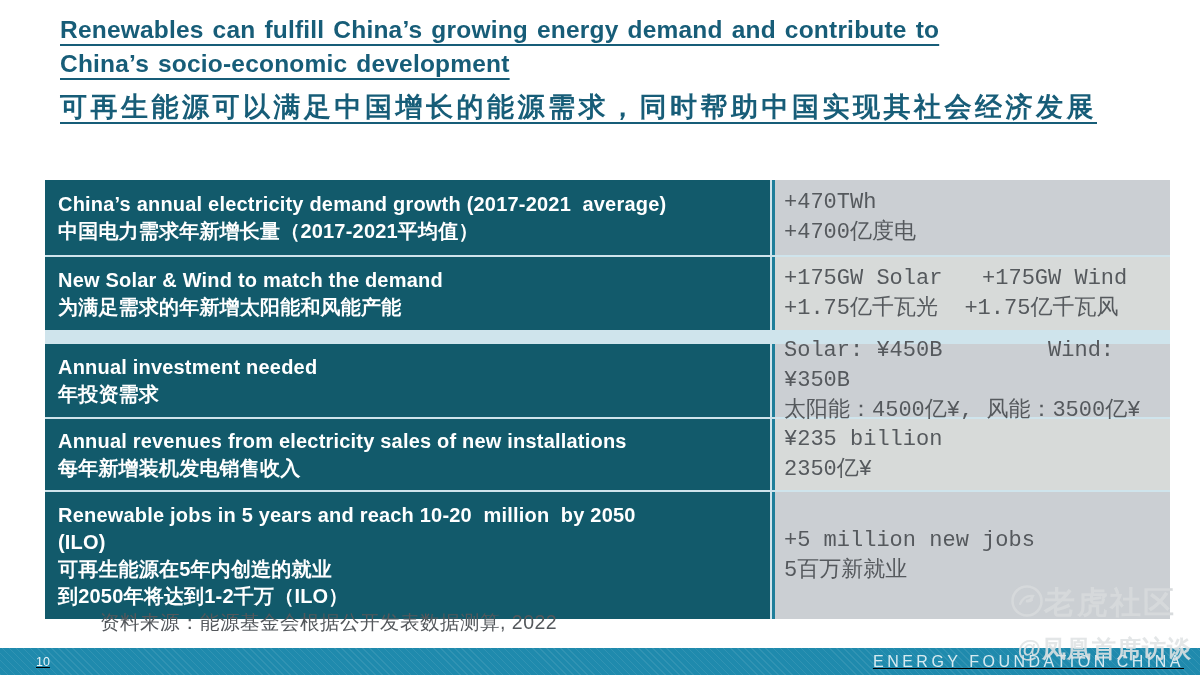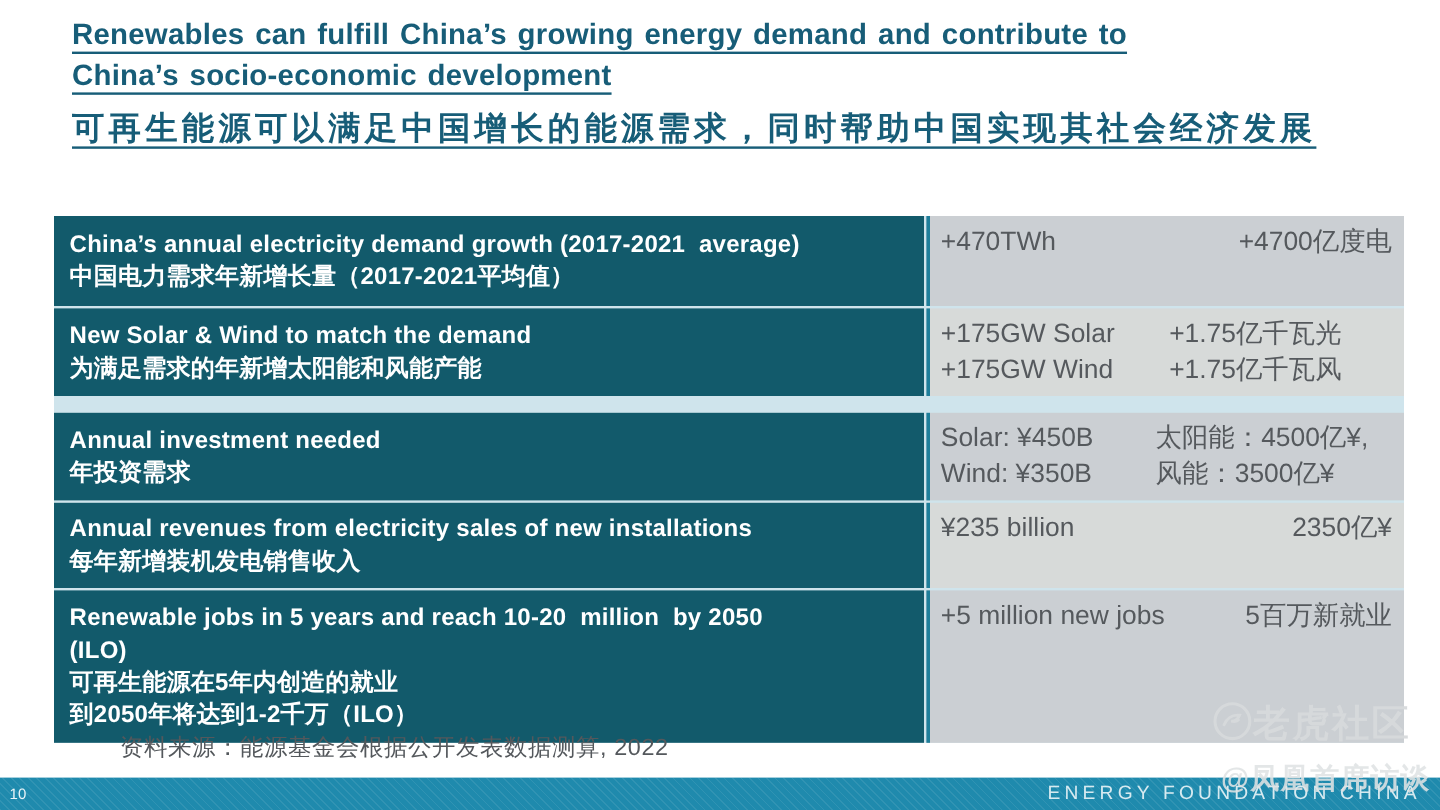--- a/index.html
+++ b/index.html
@@ -27,39 +27,39 @@
   }
   .t-row{display:flex;gap:2px;border-radius:25px;}
   .t-left{
     width:725px;box-sizing:border-box;background:var(--cell-teal,#125A6B);
     color:#ffffff;display:flex;flex-direction:column;justify-content:center;
     padding:6px 16px 6px 13px;
   }
   .t-left .ln{font-size:20px;font-weight:700;line-height:27px;letter-spacing:0.2px;white-space:pre-wrap;}
   .t-right{
     flex:1;box-sizing:border-box;border-left:3px solid var(--accent-border,#1E7E9A);
-    display:flex;justify-content:space-between;
-    padding:6px 10px 6px 9px;color:var(--cell-text,#55595D);
+    display:flex;flex-direction:column;justify-content:center;
+    padding:6px 10px 6px 9px;color:var(--cell-text,#55595D);font-family:Liberation Mono, monospace;
   }
   .t-right .ln{font-size:22px;line-height:30px;white-space:pre-wrap;}
   .t-row.shade-a .t-right{background:var(--row-gray-a,#CBCFD3);}
   .t-row.shade-b .t-right{background:var(--row-gray-b,#D7DAD9);}
   .r1{height:75px;} .r2{height:73px;} .r3{height:73px;margin-top:12px;} .r4{height:71px;} .r5{height:127px;}
   
   .source-line{
     position:absolute;left:100px;top:609px;font-size:19.5px;color:#54585C;letter-spacing:0.5px;
   }
   
   .bottom-bar{
     position:absolute;left:0;top:648px;width:1200px;height:27px;
     background:
       repeating-linear-gradient(45deg, rgba(255,255,255,0.08) 0 1px, rgba(255,255,255,0) 1px 5px),
       var(--bar-blue,#1F8AAD);
     display:flex;align-items:center;justify-content:space-between;
-    box-sizing:border-box;padding:0 16px 0 8px;
+    box-sizing:border-box;padding:0 16px 0 36px;text-decoration:underline;
   }
   .page-num{color:#eaf4f8;font-size:12.5px;}
   .org-name{
     color:rgba(255,255,255,0.82);font-size:16px;letter-spacing:3.5px;font-weight:400;
   }
   
   .wm-tiger{
     position:absolute;right:24px;top:582px;display:flex;align-items:center;gap:0;
     color:rgba(214,217,219,0.95);z-index:5;pointer-events:none;text-align:right;
   }

